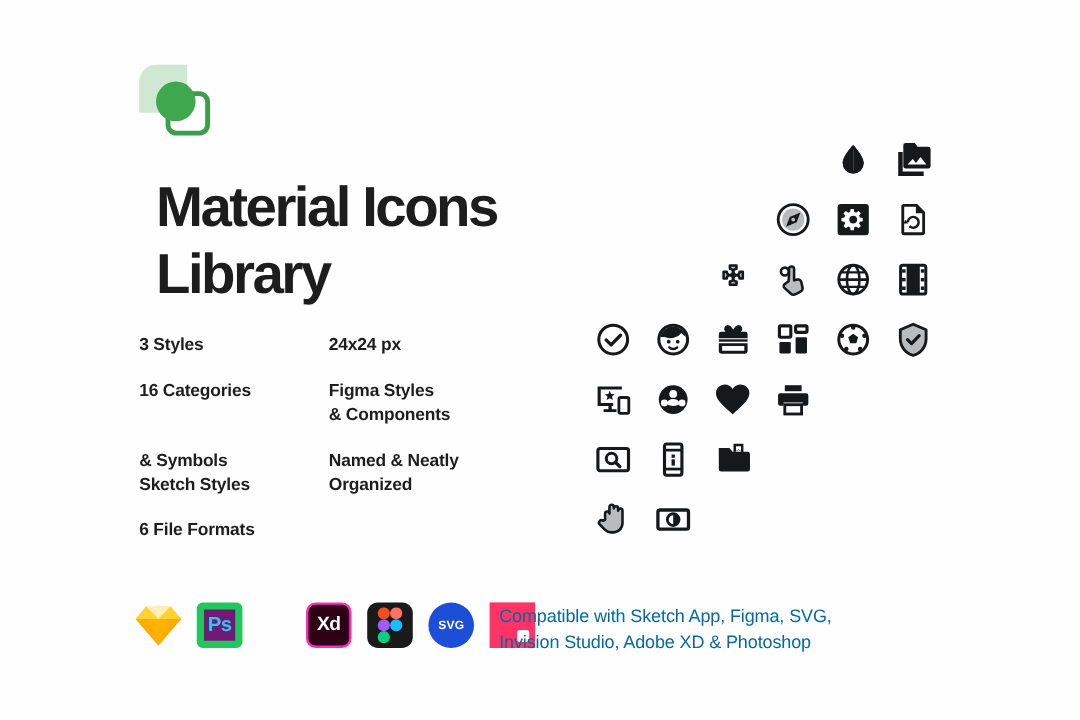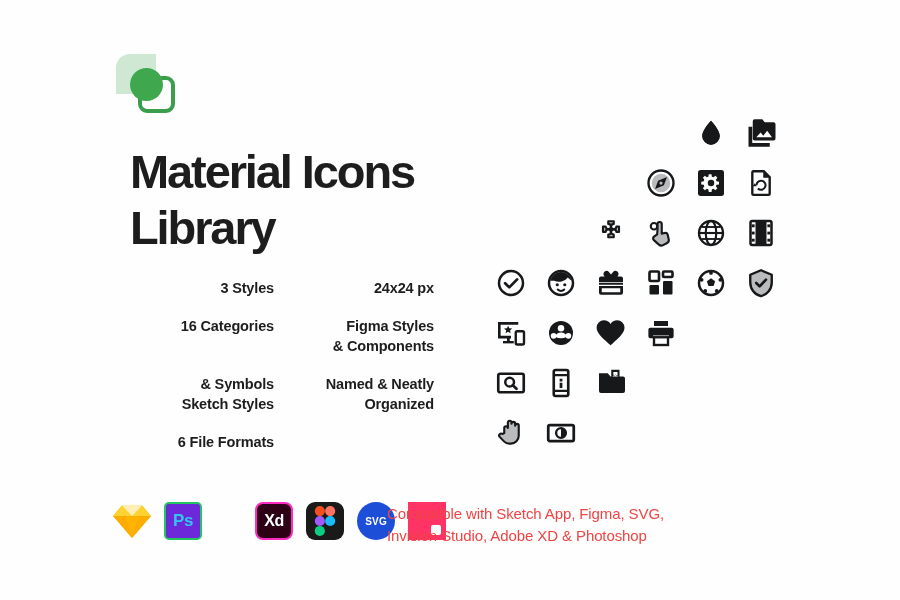--- a/index.html
+++ b/index.html
@@ -95,21 +95,20 @@
     font-family: "Liberation Sans", sans-serif;
     font-weight: bold;
     font-size: 14.5px;
     line-height: 20px;
     color: #1d1d1d;
     letter-spacing: -0.15px;
   }
   #features .feature .feat-line {
     display: block;
     white-space: nowrap;
-    text-align: right;
   }
 
   
   #icon-grid {
     position: absolute;
     left: 486px;
     top: 108px;
     display: grid;
     grid-template-columns: repeat(6, 50px);
     grid-auto-rows: 50px;
@@ -146,22 +145,22 @@
     position: relative;
     display: flex;
     align-items: center;
     justify-content: center;
     box-sizing: border-box;
   }
   
   .app-sketch svg { width: 38px; height: 34px; display:block; }
   
   .app-ps {
-    background: #6d28d9;
-    border: 2px solid #22c55e;
+    background: #701a75;
+    border: 6px solid #22c55e;
     border-radius: 5px;
     color: #31c5f0;
     font-family: "Liberation Sans", sans-serif;
     font-weight: bold;
     font-size: 17px;
     letter-spacing: -0.5px;
   }
   
   .app-xd {
     background: #2e0016;
@@ -201,27 +200,27 @@
     bottom: 5px;
     width: 10px;
     height: 10px;
     background: #ffffff;
     border-radius: 2px;
   }
 
   
   #compat-text {
     position: absolute;
-    left: 387px;
+    left: 416px;
     top: 503px;
     width: 340px;
     font-family: "Liberation Sans", sans-serif;
     font-size: 15px;
     line-height: 22px;
-    color: #ef4444;
+    color: #0369a1;
     letter-spacing: -0.1px;
   }
   #compat-text .compat-line {
     display: block;
     white-space: nowrap;
   }
 </style>
 </head>
 <body>
 

